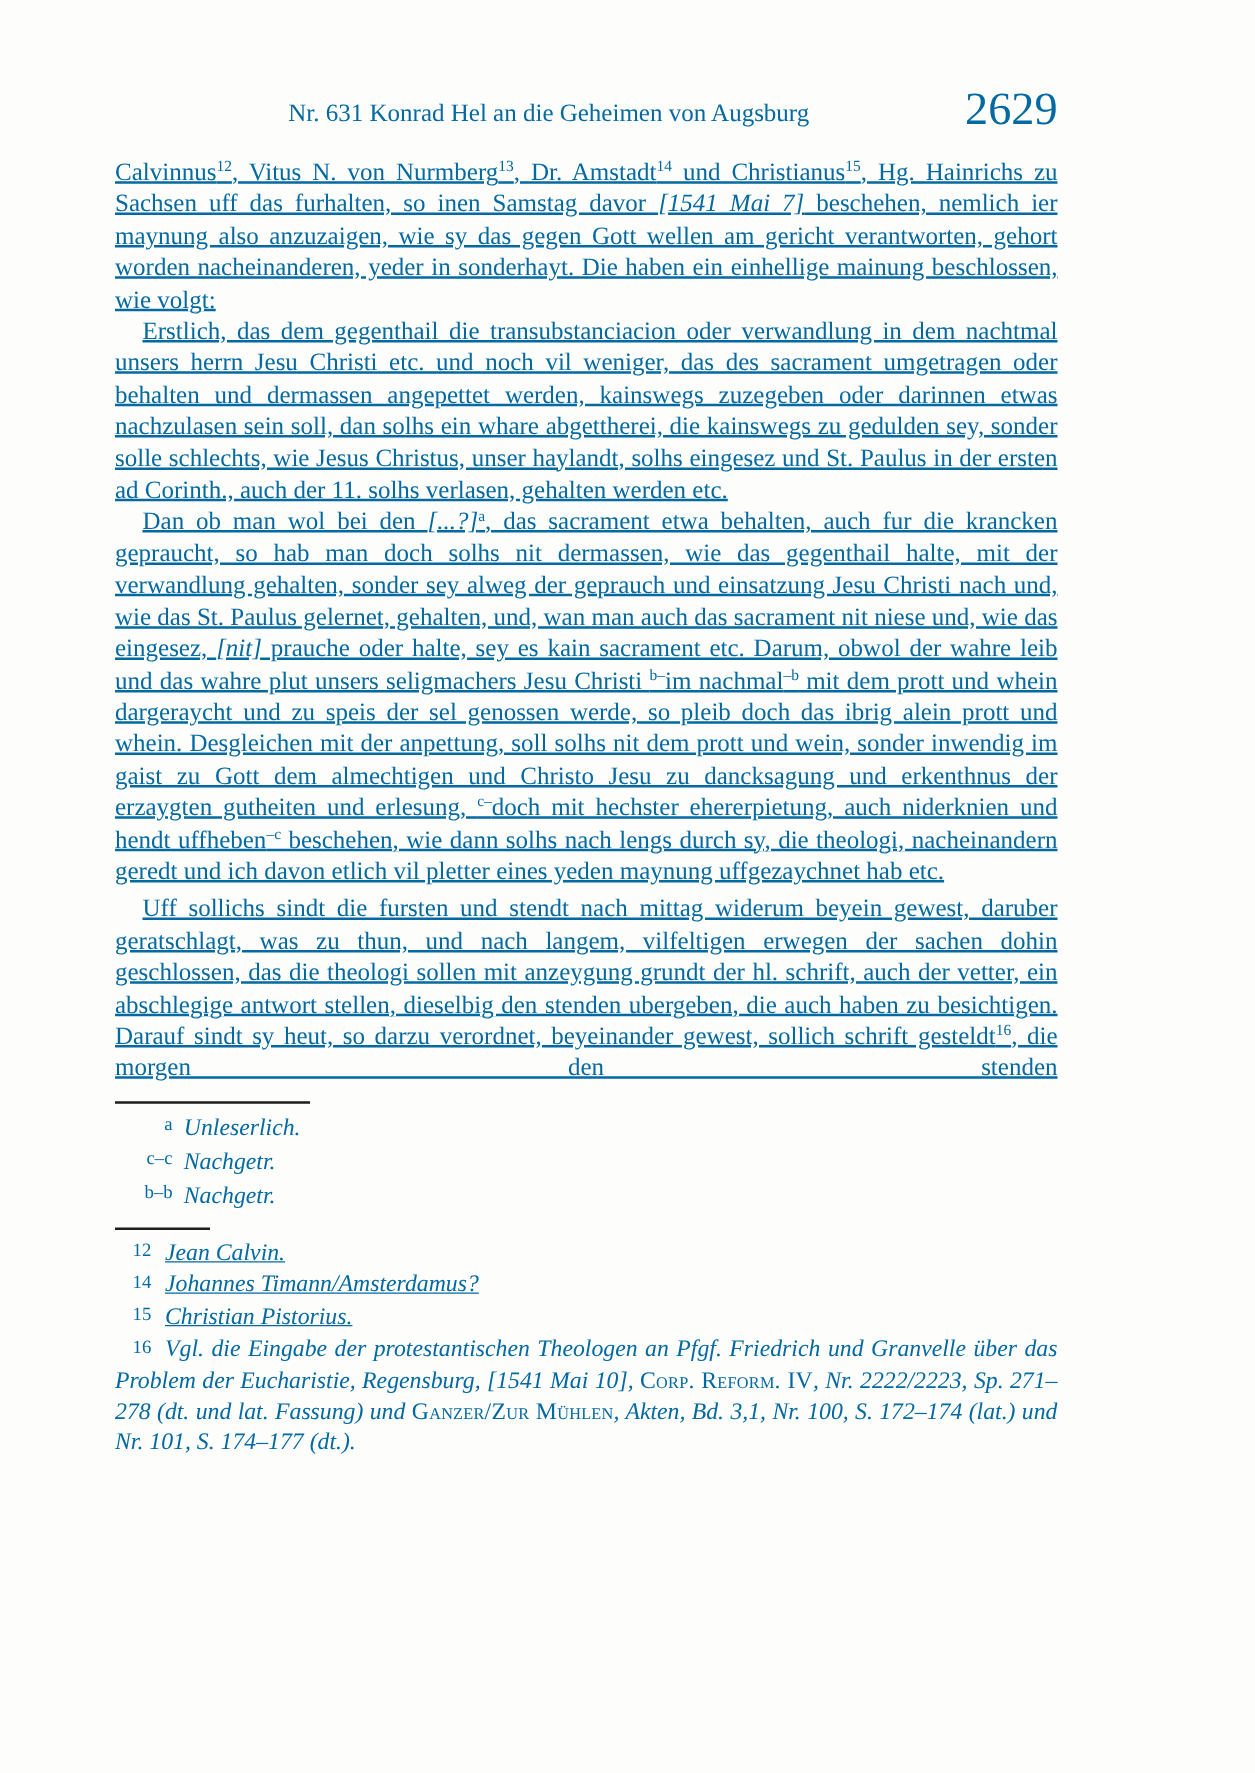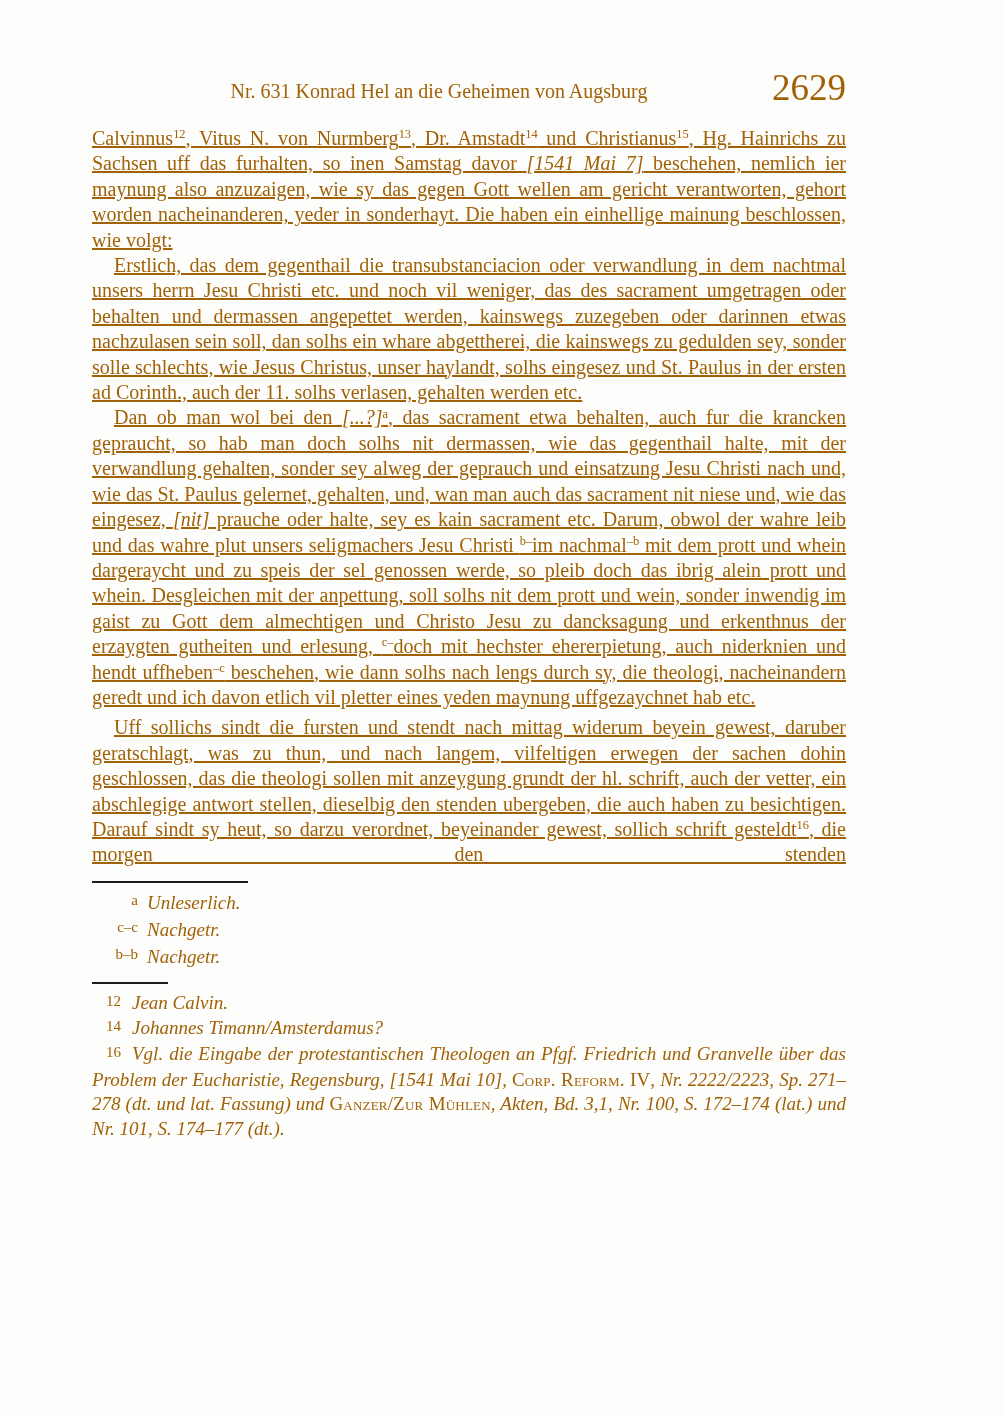--- a/index.html
+++ b/index.html
@@ -2,21 +2,21 @@
 <html><head>
 <meta charset="utf-8">
 <style>
   html, body { margin: 0; padding: 0; background: #e8e8e8; }
   .page {
     position: relative;
     width: 1004px;
     height: 1418px;
     margin: 0 auto;
     background: #fdfdfc;
-    color: #a16207;
+    color: #0369a1;
     font-family: "Liberation Serif", serif;
     overflow: hidden;
   }
   .content {
     position: absolute;
     left: 92px;
     top: 78px;
     width: 754px;
   }
   
@@ -86,21 +86,21 @@
   }
   .fn-num {
     display: inline-block;
     margin-left: 14px;
     margin-right: 11px;
     font-size: 15px;
     position: relative;
     top: -3px;
     font-style: normal;
   }
-  .fn-text { font-style: italic; }
+  .fn-text { font-style: italic; text-decoration: underline; }
   .fn-long { text-align: justify; }
 </style>
 </head>
 <body>
 
 <div class="page">
   <div class="content">
 
     <div class="header">
       <div class="running-head">Nr. 631 Konrad Hel an die Geheimen von Augsburg</div>
@@ -128,17 +128,20 @@
     </div>
 
     <div class="footnotes">
       <hr class="rule rule-footnotes">
       <p class="fn">
         <span class="fn-num">12</span><span class="fn-text">Jean Calvin.</span>
       </p>
       <p class="fn">
         <span class="fn-num">14</span><span class="fn-text">Johannes Timann/Amsterdamus?</span>
       </p>
+      <p class="fn">
+        <span class="fn-num">15</span><span class="fn-text">Christian Pistorius.</span>
+      </p>
       <p class="fn fn-long"><span class="fn-num">16</span><span class="rs-i">Vgl. die Eingabe der protestantischen Theologen an Pfgf. Friedrich und Granvelle über das Problem der Eucharistie, Regensburg, [1541 Mai 10], </span><span class="rs-sc">Corp. Reform. IV</span><span class="rs-i">, Nr. 2222/2223, Sp. 271–278 (dt. und lat. Fassung) und </span><span class="rs-sc">Ganzer/Zur Mühlen</span><span class="rs-i">, Akten, Bd. 3,1, Nr. 100, S. 172–174 (lat.) und Nr. 101, S. 174–177 (dt.).</span></p>
     </div>
 
   </div>
 </div>
 
 </body></html>

